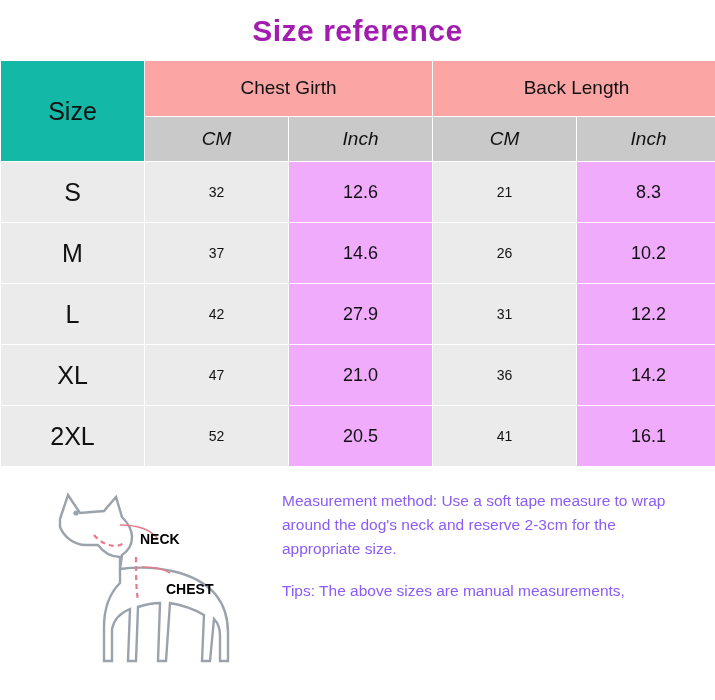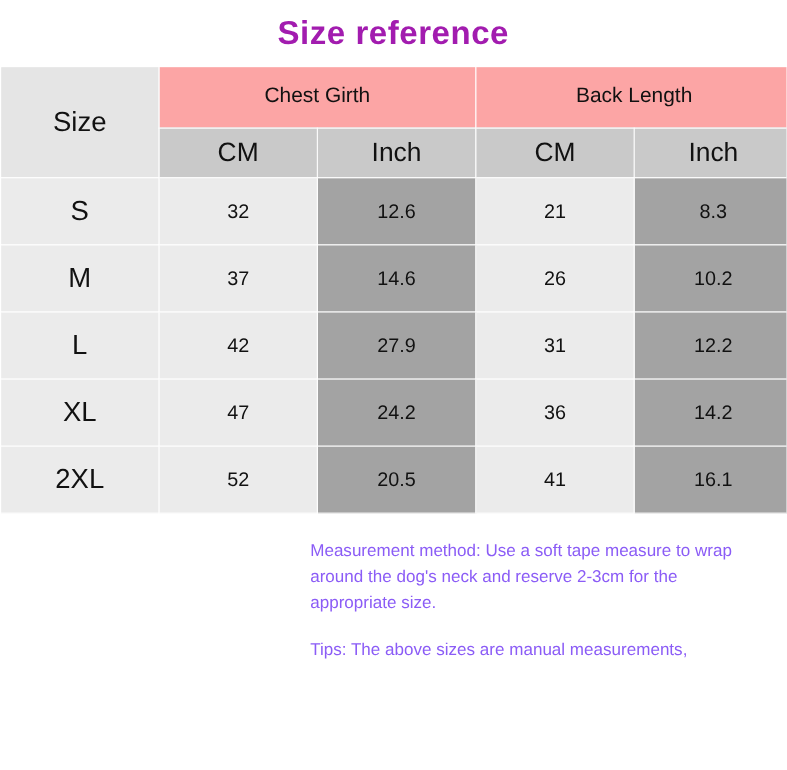--- a/index.html
+++ b/index.html
@@ -40,37 +40,38 @@
     vertical-align: middle;
     font-weight: normal;
     color: #111111;
   }
   .hdr-gray {
     background: #fca5a5;
     font-size: 19px;
   }
   .hdr-gray-sm {
     background: #c9c9c9;
-    font-size: 24px;
+    font-size: 19px;
+    font-style: italic;
   }
   .size-cell {
-    background: #e5e5e5;
+    background: #14b8a6;
     font-size: 25px;
     height: 98px;
   }
   .rowlabel {
     background: #ebebeb;
     font-size: 25px;
   }
   .cellval {
     background: #ebebeb;
-    font-size: 18px;
+    font-size: 14px;
   }
   .cellval-alt {
-    background: #a3a3a3;
+    background: #f0abfc;
     font-size: 18px;
   }
   .r-hdr1 { height: 52px; }
   .r-hdr2 { height: 42px; }
   .r-data { height: 61px; }
 
   .bottom {
     position: relative;
     margin-top: 10px;
     height: 210px;
@@ -151,36 +152,56 @@
       <tr class="r-data">
         <td class="rowlabel">L</td>
         <td class="cellval">42</td>
         <td class="cellval-alt">27.9</td>
         <td class="cellval">31</td>
         <td class="cellval-alt">12.2</td>
       </tr>
       <tr class="r-data">
         <td class="rowlabel">XL</td>
         <td class="cellval">47</td>
-        <td class="cellval-alt">24.2</td>
+        <td class="cellval-alt">21.0</td>
         <td class="cellval">36</td>
         <td class="cellval-alt">14.2</td>
       </tr>
       <tr class="r-data">
         <td class="rowlabel">2XL</td>
         <td class="cellval">52</td>
         <td class="cellval-alt">20.5</td>
         <td class="cellval">41</td>
         <td class="cellval-alt">16.1</td>
       </tr>
     </tbody>
   </table>
 
   <div class="bottom">
 
+    <div class="dog-figure">
+      <svg width="240" height="190" viewBox="0 0 240 190">
+        <path d="M36 36 L44 12 L56 30 L80 28 L92 14 L98 34 C104 40 108 46 108 54
+                 C108 62 104 68 98 72 L96 86 C112 84 130 84 148 88
+                 C166 92 182 100 192 112 C200 122 204 136 204 150
+                 L204 178 L196 178 L196 152 C196 146 194 140 190 136
+                 L186 178 L178 178 L180 132 C170 126 158 122 146 120
+                 L142 178 L134 178 L136 120 C128 120 120 122 114 124
+                 L112 178 L104 178 L106 126 C96 130 90 136 88 146
+                 L88 178 L80 178 L80 144 C80 126 86 110 96 100
+                 L96 74 C88 74 80 70 74 62 L62 62 C50 62 40 54 36 44 Z" fill="none" stroke="#9aa2ab" stroke-width="2.4"></path>
+        <circle cx="52" cy="30" r="2.6" fill="#9aa2ab"></circle>
+        <path d="M70 52 C78 62 92 66 100 60" fill="none" stroke="#e87b8b" stroke-width="2.2" stroke-dasharray="5,4"></path>
+        <path d="M112 74 C112 92 112 104 114 118" fill="none" stroke="#e87b8b" stroke-width="2.2" stroke-dasharray="5,4"></path>
+        <path d="M96 42 C116 42 128 48 134 56" fill="none" stroke="#e87b8b" stroke-width="1.6"></path>
+        <path d="M118 84 C130 84 140 86 146 90" fill="none" stroke="#e87b8b" stroke-width="1.6"></path>
+      </svg>
+      <div class="label-neck">NECK</div>
+      <div class="label-chest">CHEST</div>
+    </div>
 
     <div class="notes">
       <p>Measurement method: Use a soft tape measure to wrap around the dog's neck and reserve 2-3cm for the appropriate size.</p>
       <p class="tips">Tips: The above sizes are manual measurements,</p>
     </div>
 
   </div>
 
 </div>
 

